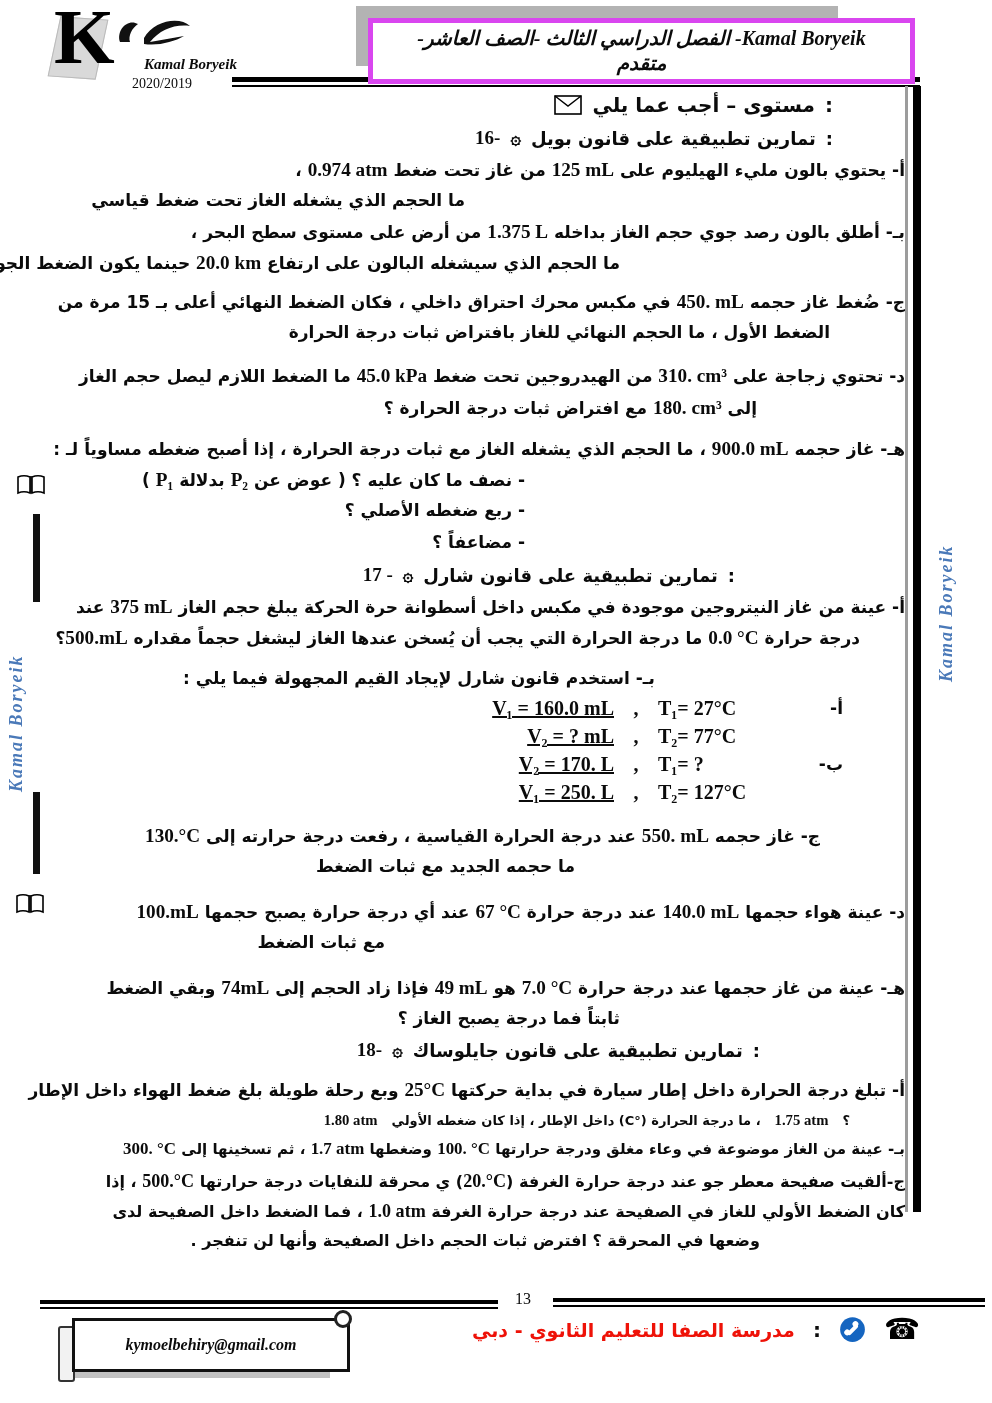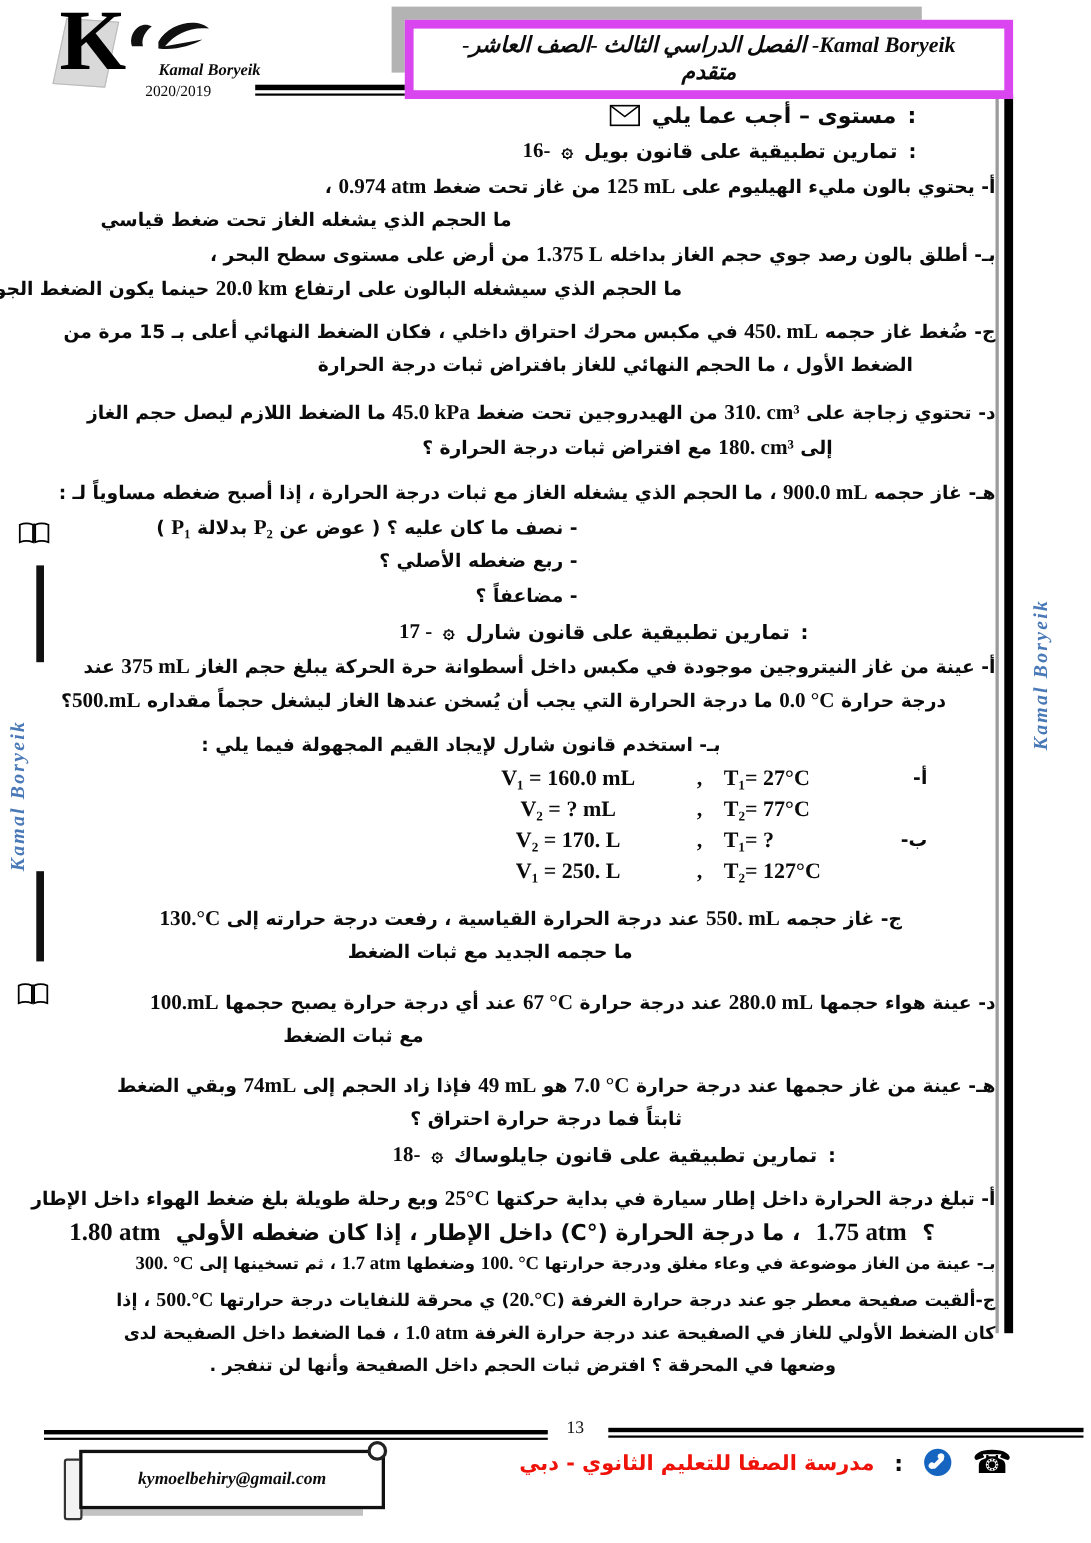--- a/index.html
+++ b/index.html
@@ -11,21 +11,21 @@
               transform:skew(-12deg,4deg);border:1px solid #bbb;}
   .logo-k{position:absolute;left:18px;top:-6px;font-family:"Liberation Serif","DejaVu Serif",serif;
           font-size:78px;font-weight:700;line-height:1;color:#000;}
   .logo-swoosh{position:absolute;left:78px;top:8px;}
   .logo-name{position:absolute;left:108px;top:52px;font-family:"Liberation Serif","DejaVu Serif",serif;
              font-style:italic;font-weight:700;font-size:15px;white-space:nowrap;}
   .logo-years{position:absolute;left:96px;top:72px;font-family:"Liberation Serif","DejaVu Serif",serif;
               font-size:14px;}
   .title-shadow{position:absolute;left:356px;top:6px;width:482px;height:60px;background:#b3b3b3;}
   .title-box{position:absolute;left:368px;top:18px;width:537px;height:56px;background:#fff;
-             border:8px solid #d946ef;z-index:2;display:flex;align-items:center;justify-content:center;}
+             border:5px solid #d946ef;z-index:2;display:flex;align-items:center;justify-content:center;}
   .title-text{direction:rtl;text-align:center;font-weight:700;font-style:italic;font-size:20px;
               line-height:25px;padding:0 18px;
               font-family:"Liberation Serif","DejaVu Serif","DejaVu Sans",serif;}
   .hrule1{position:absolute;left:232px;top:77px;width:688px;height:5px;background:#000;}
   .hrule2{position:absolute;left:232px;top:85px;width:688px;height:2px;background:#000;}
   
   .vline-gray{position:absolute;left:905px;top:86px;width:3px;height:1126px;background:#9c9c9c;}
   .vline-black{position:absolute;left:913px;top:86px;width:8px;height:1126px;background:#000;}
   
   .mbar{position:absolute;width:7px;background:#111;}
@@ -40,21 +40,21 @@
   .u{font-family:"Liberation Serif","DejaVu Serif",serif;font-weight:700;font-size:1.13em;}
   .vln{display:flex;direction:ltr;justify-content:flex-end;align-items:center;gap:10px;
        height:32px;font-size:18px;font-weight:700;}
   .vln .at{direction:rtl;unicode-bidi:isolate;}
   .vln .num{font-family:"Liberation Serif","DejaVu Serif",serif;font-size:19px;}
   .ros{font-size:18px;line-height:1;}
   .gap{width:100%;}
   .vt-row{display:flex;direction:ltr;justify-content:flex-end;align-items:center;
           padding-right:62px;height:28px;line-height:28px;font-weight:700;font-size:20px;
           font-family:"Liberation Serif","DejaVu Serif",serif;}
-  .vt-v{min-width:195px;text-align:center;}
+  .vt-v{min-width:195px;text-align:right;text-decoration:underline;}
   .vt-comma{width:44px;text-align:center;}
   .vt-t{min-width:145px;text-align:left;}
   .vt-label{width:40px;text-align:right;direction:rtl;font-family:"DejaVu Sans",sans-serif;font-size:17px;}
   
   .f-rule-l1{position:absolute;left:40px;top:1300px;width:458px;height:4px;background:#000;}
   .f-rule-l2{position:absolute;left:40px;top:1307px;width:458px;height:2px;background:#000;}
   .pageno{position:absolute;left:505px;top:1290px;width:36px;text-align:center;
           font-family:"Liberation Serif","DejaVu Serif",serif;font-size:16px;}
   .f-rule-r1{position:absolute;left:553px;top:1298px;width:432px;height:4px;background:#000;}
   .f-rule-r2{position:absolute;left:553px;top:1305px;width:432px;height:2px;background:#000;}
@@ -180,36 +180,36 @@
       <span class="vt-v">V₁ = 250. L</span>
       <span class="vt-comma">,</span>
       <span class="vt-t">T₂=  127°C</span>
       <span class="vt-label"></span>
     </div>
 
     <div class="gap" style="height:14px;"></div>
     <div class="ln" style="padding-right:85px;">ج- غاز حجمه  <span class="u" dir="ltr">550. mL</span>  عند درجة الحرارة القياسية ، رفعت درجة حرارته إلى <span class="u" dir="ltr">130.°C</span></div>
     <div class="ln" style="padding-right:330px;">ما حجمه الجديد  مع ثبات الضغط</div>
     <div class="gap" style="height:14px;"></div>
-    <div class="ln">د- عينة هواء حجمها <span class="u" dir="ltr">280.0 mL</span> عند درجة حرارة <span class="u" dir="ltr">67 °C</span> عند أي درجة حرارة يصبح حجمها <span class="u" dir="ltr">100.mL</span></div>
+    <div class="ln">د- عينة هواء حجمها <span class="u" dir="ltr">140.0 mL</span> عند درجة حرارة <span class="u" dir="ltr">67 °C</span> عند أي درجة حرارة يصبح حجمها <span class="u" dir="ltr">100.mL</span></div>
     <div class="ln" style="padding-right:520px;">مع ثبات الضغط</div>
     <div class="gap" style="height:14px;"></div>
     <div class="ln">هـ- عينة من غاز حجمها عند درجة حرارة <span class="u" dir="ltr">7.0 °C</span>  هو  <span class="u" dir="ltr">49 mL</span> فإذا زاد الحجم إلى  <span class="u" dir="ltr">74mL</span> وبقي الضغط</div>
-    <div class="ln" style="padding-right:285px;">ثابتاً فما درجة حرارة احتراق ؟</div>
+    <div class="ln" style="padding-right:285px;">ثابتاً فما درجة يصبح الغاز ؟</div>
 
     <div class="vln" style="padding-right:145px;">
       <span class="num">18-</span>
       <span class="ros">۞</span>
       <span class="at">تمارين تطبيقية على قانون جايلوساك</span>
       <span>:</span>
     </div>
 
     <div class="gap" style="height:8px;"></div>
     <div class="ln">أ- تبلغ درجة الحرارة داخل إطار سيارة في بداية حركتها <span class="u" dir="ltr">25°C</span> وبع رحلة طويلة بلغ ضغط الهواء داخل الإطار</div>
-    <div class="vln" style="padding-right:55px;height:30px;font-size:20px;gap:14px;">
+    <div class="vln" style="padding-right:55px;height:30px;font-size:13px;gap:14px;">
       <span class="u">1.80 atm</span>
       <span class="at">،  ما درجة الحرارة (°C) داخل الإطار ، إذا كان ضغطه الأولي</span>
       <span class="u">1.75 atm</span>
       <span class="at">؟</span>
     </div>
     <div class="ln" style="height:27px;line-height:27px;font-size:15px;">بـ- عينة من الغاز موضوعة في وعاء مغلق ودرجة حرارتها <span class="u" dir="ltr">100. °C</span> وضغطها <span class="u" dir="ltr">1.7 atm</span> ، ثم تسخينها إلى <span class="u" dir="ltr">300. °C</span></div>
     <div class="gap" style="height:4px;"></div>
     <div class="ln" style="height:30px;line-height:30px;font-size:16px;">ج-ألقيت صفيحة معطر جو عند درجة حرارة الغرفة (<span class="u" dir="ltr">20.°C</span>) ي محرقة للنفايات درجة حرارتها <span class="u" dir="ltr">500.°C</span> ، إذا</div>
     <div class="ln" style="height:30px;line-height:30px;font-size:16px;">كان الضغط الأولي للغاز في الصفيحة عند درجة حرارة الغرفة  <span class="u" dir="ltr">1.0 atm</span>  ، فما الضغط داخل الصفيحة لدى</div>
     <div class="ln" style="padding-right:145px;height:30px;line-height:30px;font-size:16px;">وضعها في المحرقة ؟ افترض ثبات الحجم داخل الصفيحة وأنها لن تنفجر  .</div>

